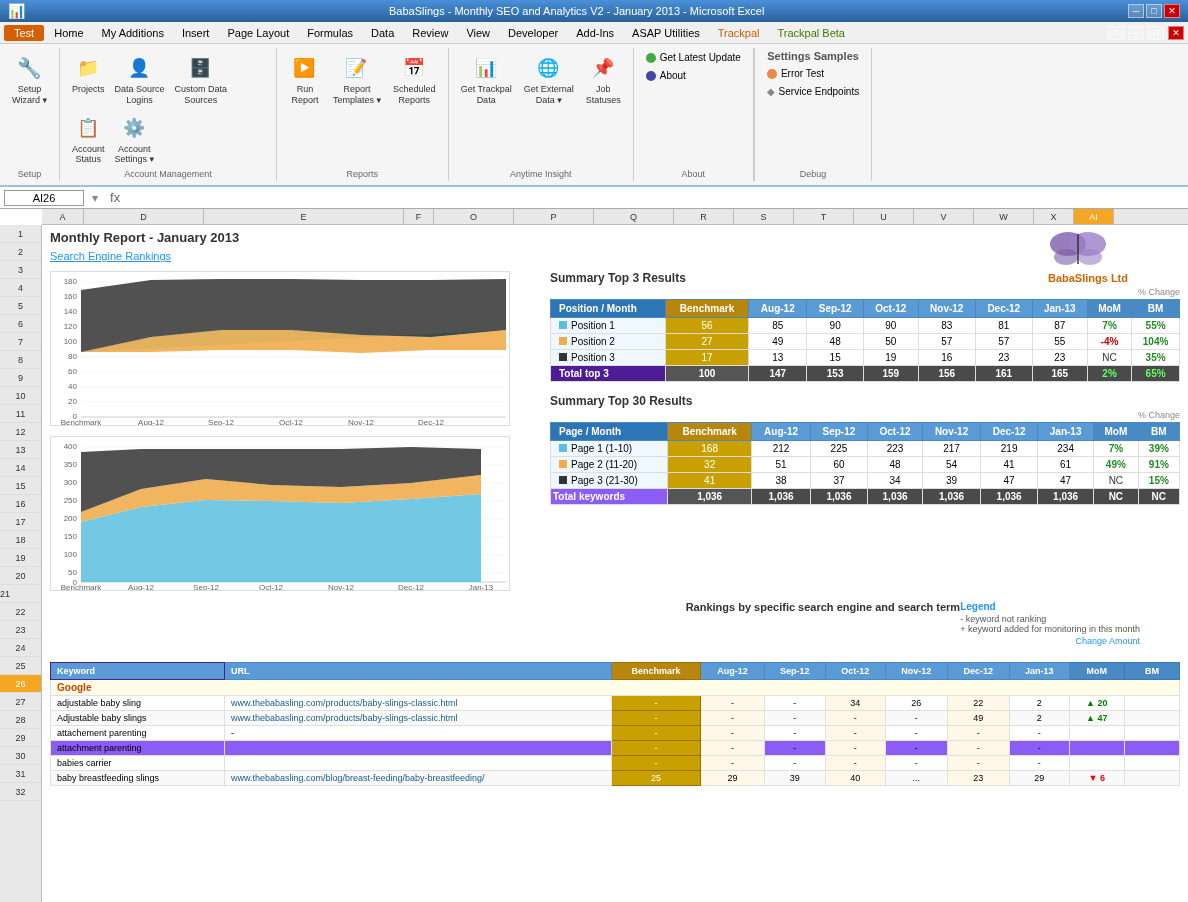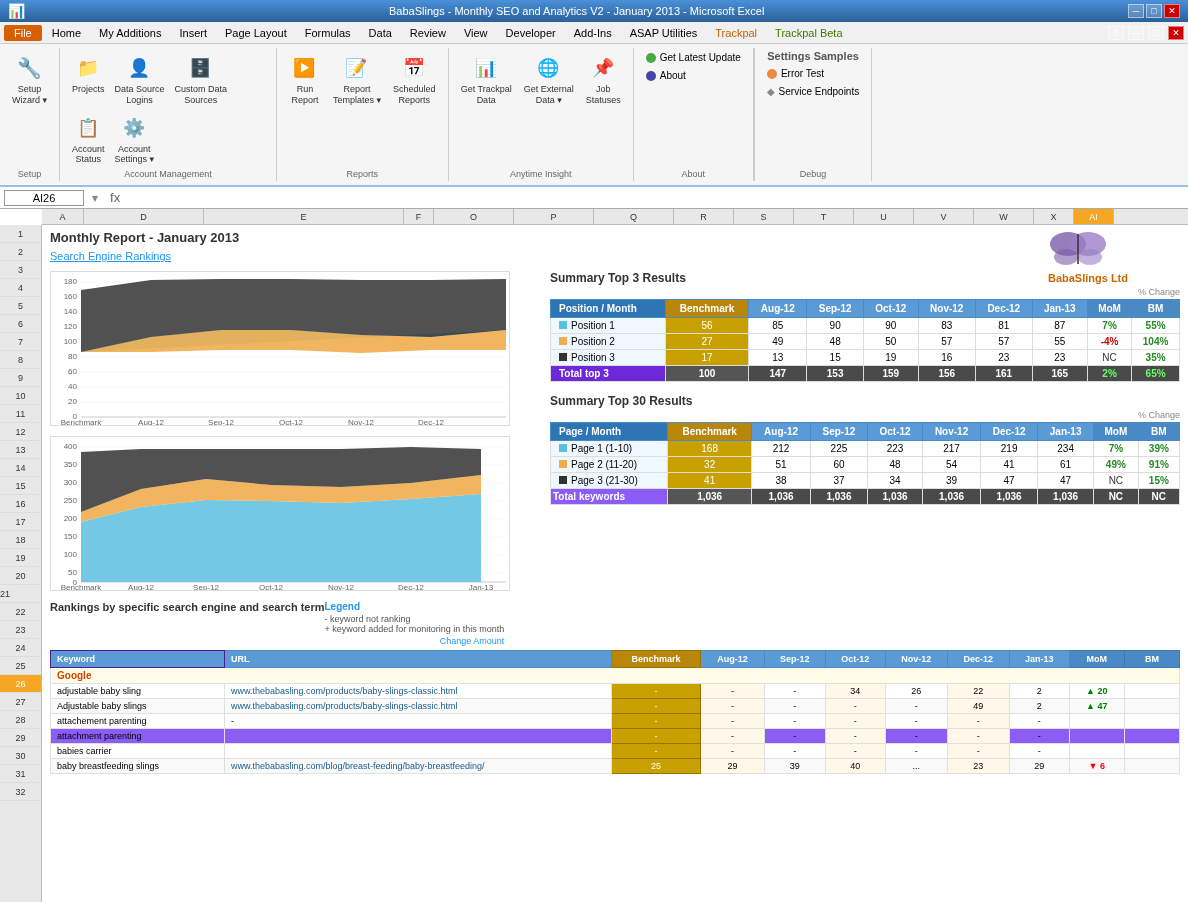--- a/index.html
+++ b/index.html
@@ -58,21 +58,21 @@
   </div>
   <div class="title">BabaSlings - Monthly SEO and Analytics V2 - January 2013 - Microsoft Excel</div>
   <div class="controls">
     <div class="win-btn">─</div>
     <div class="win-btn">□</div>
     <div class="win-btn close">✕</div>
   </div>
 </div>
 
 <div id="menubar">
-  <div class="menu-item active" style="background:#d65f00;color:#fff;padding:2px 10px;border-radius:2px;">File</div>
+  <div class="menu-item active" style="background:#d65f00;color:#fff;padding:2px 10px;border-radius:2px;">Test</div>
   <div class="menu-item">Home</div>
   <div class="menu-item">My Additions</div>
   <div class="menu-item">Insert</div>
   <div class="menu-item">Page Layout</div>
   <div class="menu-item">Formulas</div>
   <div class="menu-item">Data</div>
   <div class="menu-item">Review</div>
   <div class="menu-item">View</div>
   <div class="menu-item">Developer</div>
   <div class="menu-item">Add-Ins</div>
@@ -410,21 +410,21 @@
                   <td>13</td>
                   <td>15</td>
                   <td>19</td>
                   <td>16</td>
                   <td>23</td>
                   <td>23</td>
                   <td class="td-neutral">NC</td>
                   <td class="td-green">35%</td>
                 </tr>
                 <tr class="total-row">
-                  <td style="background:#6d28d9;color:#fff;text-align:left;padding-left:8px;">Total top 3</td>
+                  <td style="background:#4c1d95;color:#fff;text-align:left;padding-left:8px;">Total top 3</td>
                   <td style="background:#555;color:#fff;">100</td>
                   <td>147</td>
                   <td>153</td>
                   <td>159</td>
                   <td>156</td>
                   <td>161</td>
                   <td>165</td>
                   <td class="td-green" style="color:#6f6;">2%</td>
                   <td class="td-green" style="color:#6f6;">65%</td>
                 </tr>
@@ -499,21 +499,21 @@
                   <td style="color:#fff;">NC</td>
                   <td style="color:#fff;">NC</td>
                 </tr>
               </tbody>
             </table>
           </div>
         </div>
       </div>
 
       <div style="margin-top:8px;">
-        <div style="display:flex;justify-content:flex-start;align-items:flex-start;margin-bottom:4px;">
+        <div style="display:flex;justify-content:flex-end;align-items:flex-start;margin-bottom:16px;">
           <div style="font-size:11px;font-weight:bold;color:#333;">Rankings by specific search engine and search term</div>
           <div style="margin-right:40px;">
             <div style="font-size:10px;font-weight:bold;color:#2196F3;margin-bottom:2px;">Legend</div>
             <div style="font-size:9px;color:#555;">- keyword not ranking</div>
             <div style="font-size:9px;color:#555;">+ keyword added for monitoring in this month</div>
             <div style="font-size:9px;color:#2196F3;text-align:right;margin-top:2px;">Change Amount</div>
           </div>
         </div>
 
         <table style="width:100%;border-collapse:collapse;font-size:9px;">

